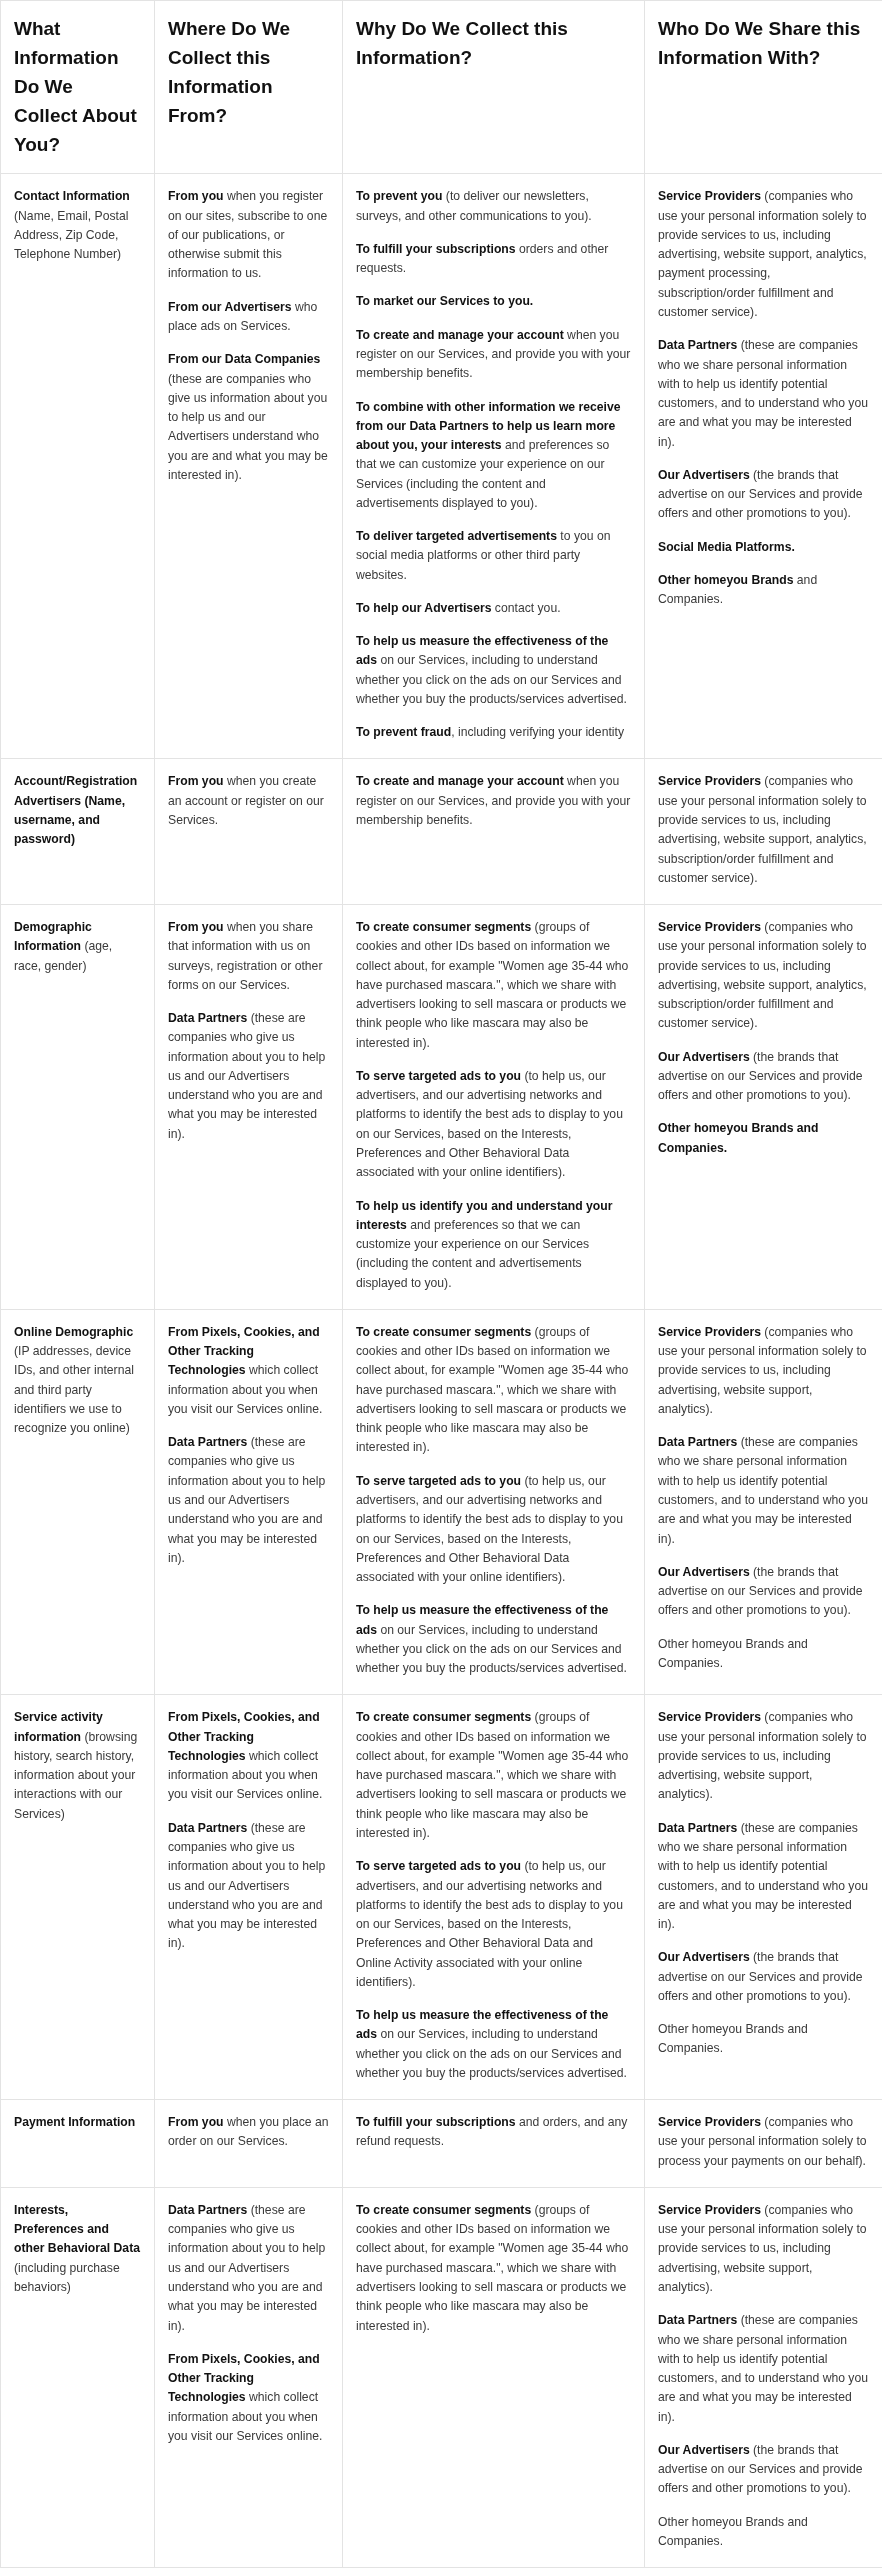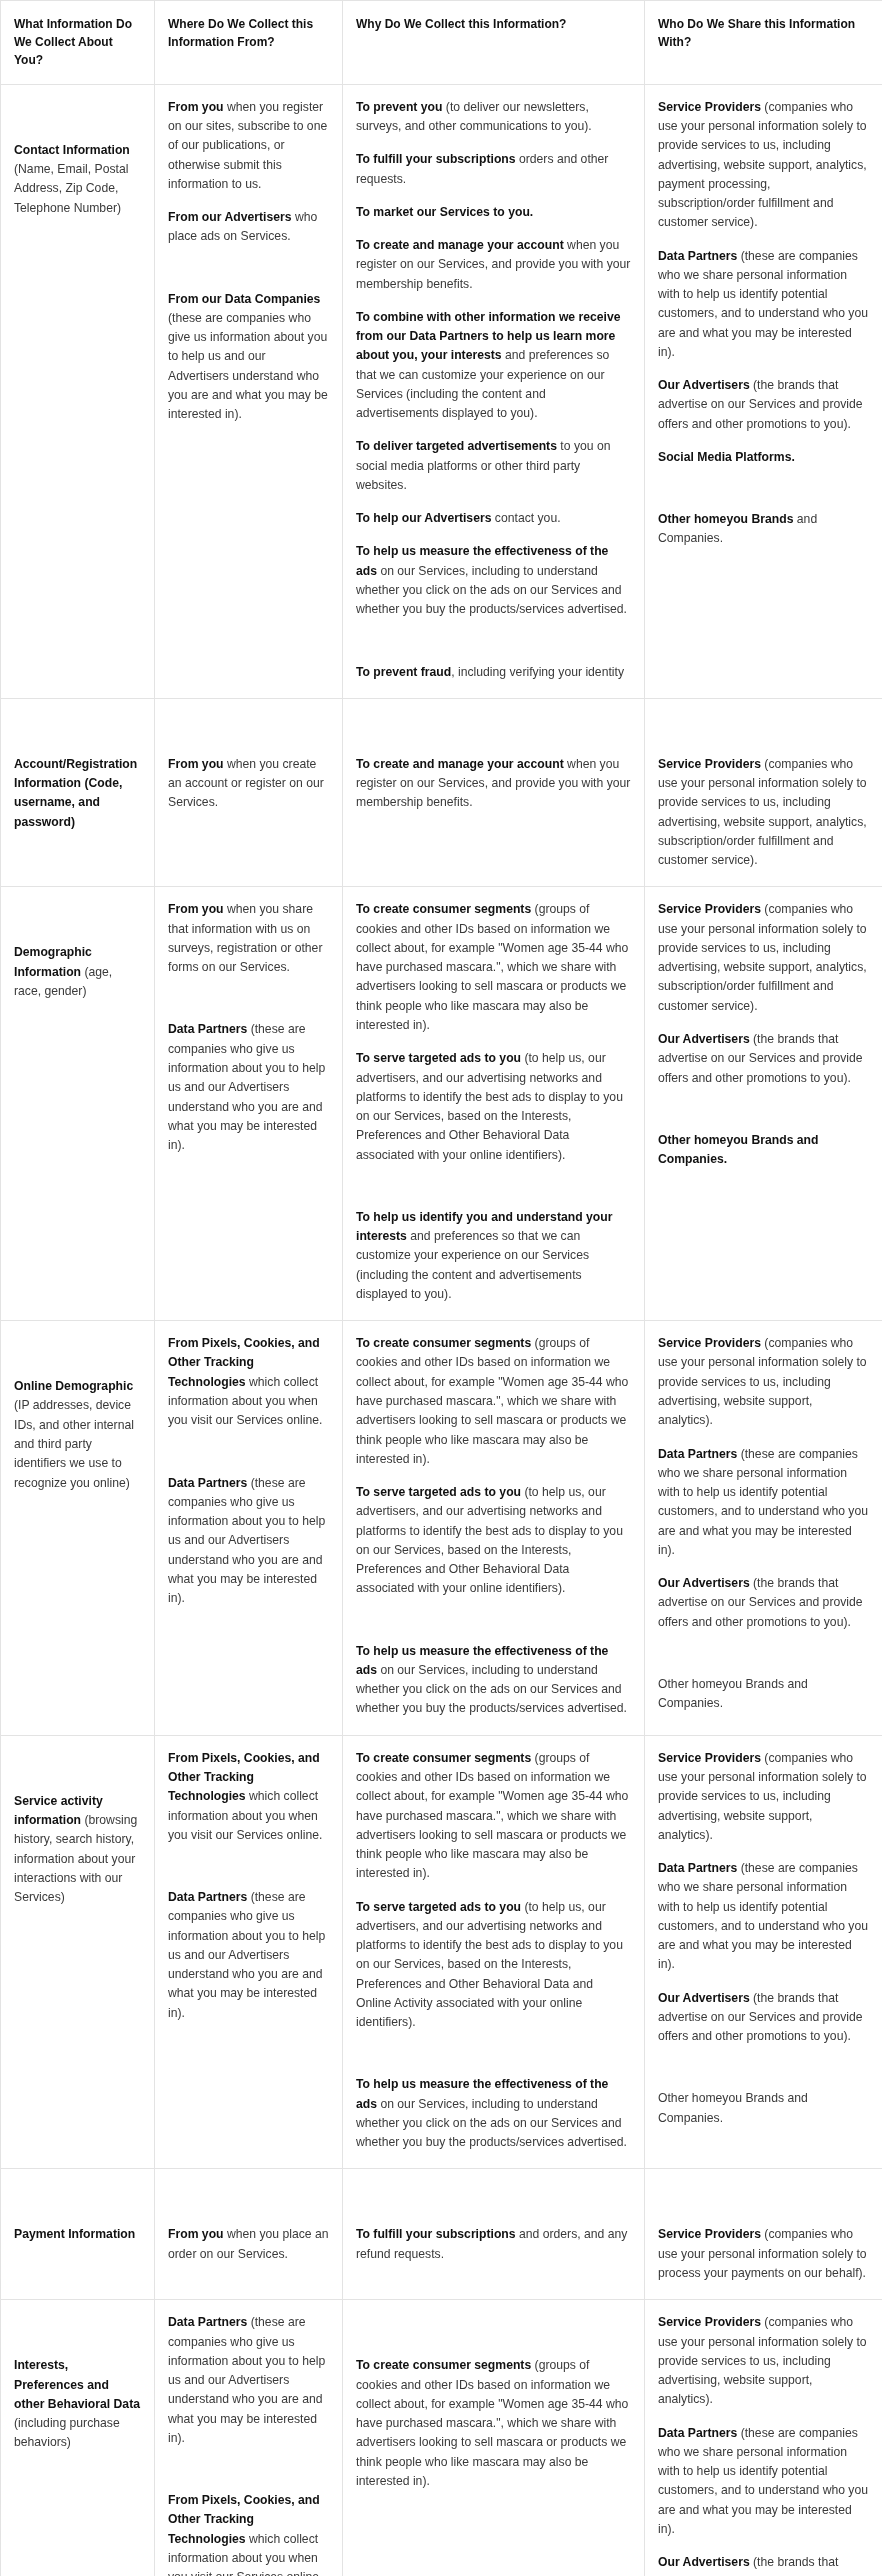--- a/index.html
+++ b/index.html
@@ -23,39 +23,38 @@
   #privacy-table col.c4 { width: 238px; }
 
   #privacy-table th,
   #privacy-table td {
     border: 1px solid #e3e3e3;
     vertical-align: top;
     padding: 13px 13px 16px 13px;
     text-align: left;
   }
   #privacy-table thead th {
-    font-size: 12px;
+    font-size: 19px;
     line-height: 1.52;
     font-weight: bold;
     color: #111111;
     padding-top: 14px;
     padding-bottom: 14px;
   }
   #privacy-table tbody td {
     font-size: 12.2px;
     line-height: 1.58;
     color: #3a3a3a;
     font-weight: 400;
   }
   #privacy-table tbody td p {
     margin: 0 0 14px 0;
   }
   #privacy-table tbody td p:last-child {
     margin-bottom: 0;
-    margin-top: 43px;
   }
   #privacy-table tbody td b {
     font-weight: bold;
     color: #111111;
   }
   .cell-body { display: block; }
 </style>
 </head>
 <body>
 
@@ -107,21 +106,21 @@
             <p><b>Data Partners</b><span> (these are companies who we share personal information with to help us identify potential customers, and to understand who you are and what you may be interested in).</span></p>
             <p><b>Our Advertisers</b><span> (the brands that advertise on our Services and provide offers and other promotions to you).</span></p>
             <p><b>Social Media Platforms.</b></p>
             <p><b>Other homeyou Brands</b><span> and Companies.</span></p>
           </span>
         </td>
       </tr>
       <tr>
         <td>
           <span class="cell-body">
-            <p><b>Account/Registration Information (Code, username, and password)</b></p>
+            <p><b>Account/Registration Advertisers (Name, username, and password)</b></p>
           </span>
         </td>
         <td>
           <span class="cell-body">
             <p><b>From you</b><span> when you create an account or register on our Services.</span></p>
           </span>
         </td>
         <td>
           <span class="cell-body">
             <p><b>To create and manage your account</b><span> when you register on our Services, and provide you with your membership benefits.</span></p>

